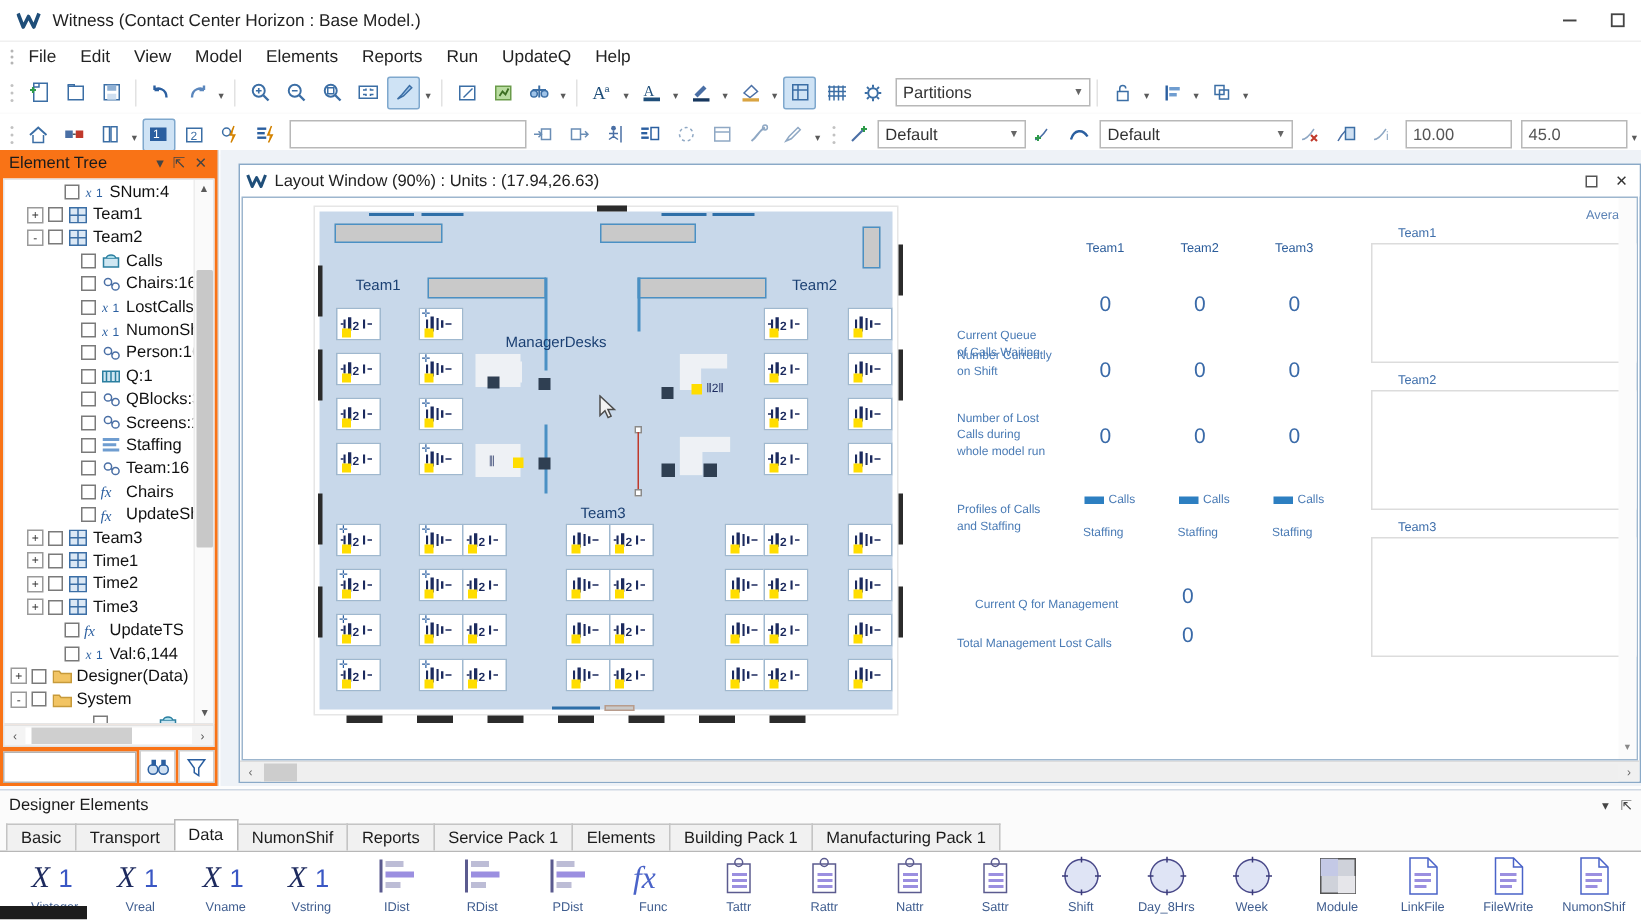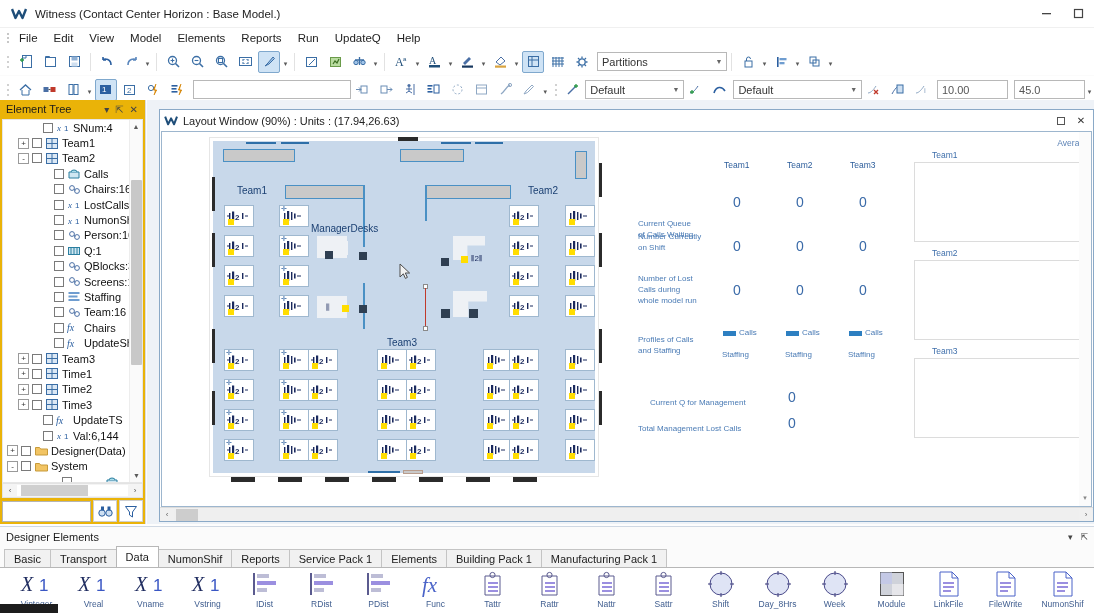--- a/index.html
+++ b/index.html
@@ -32,21 +32,21 @@
   .tbtn.active { background:#cfe3f5; border:1px solid #7fa8cd; }
   .caret { width:9px; height:22px; display:flex; align-items:flex-end; justify-content:center; padding-bottom:5px; color:#5a5a5a; font-size:7px; }
   .tsep { width:1px; height:18px; background:#e2e2e2; margin:0 4px; }
   .tgrip { width:8px; height:18px; display:flex; flex-direction:column; justify-content:center; align-items:center; gap:3px; margin:0 2px;}
   .tgrip i { width:2px; height:2px; background:#c2c2c2; border-radius:50%; display:block;}
   .combo { height:19px; border:1px solid #b8b8b8; background:#fff; display:flex; align-items:center; font-size:11px; padding-left:4px; color:#333; }
   .combo .cb-arrow { margin-left:auto; width:14px; text-align:center; font-size:7px; color:#666; }
   .txtbox { height:19px; border:1px solid #b8b8b8; background:#fff; font-size:11px; padding-left:4px; display:flex; align-items:center; color:#333;}
 
   
-  .eltree { position:absolute; left:0; top:100px; width:146px; height:424px; background:#eab308; border-right:1px solid #dcdcdc; display:flex; flex-direction:column;justify-content:center;}
+  .eltree { position:absolute; left:0; top:100px; width:146px; height:424px; background:#f97316; border-right:1px solid #dcdcdc; display:flex; flex-direction:column;justify-content:center;}
   .eltree-hdr { height:18px; display:flex; align-items:center; padding:0 3px; font-size:11px; color:#1b1b1b; }
   .eltree-hdr .t { margin-left:3px; }
   .eltree-hdr .icons { margin-left:auto; display:flex; gap:6px; padding-right:4px; color:#444; font-size:10px;}
   .tree-body { flex:1; position:relative; overflow:hidden; background:#fff; border:1px solid #e6e6e6; margin:1px 2px 0 2px;}
   .tree-scroll { position:absolute; right:0; top:0; width:13px; height:100%; background:#fafafa; border-left:1px solid #ededed;}
   .ts-arrow { height:13px; display:flex; align-items:center; justify-content:center; font-size:7px; color:#5a5a5a; }
   .ts-thumb { position:absolute; left:1px; width:11px; background:#c8c8c8; border-radius:1px;}
   .tree-list { position:absolute; left:0; top:0; right:13px; }
   .trow { height:15.4px; display:flex; align-items:center; font-size:11px; white-space:nowrap; color:#111; }
   .expander { width:11px; height:11px; border:1px solid #9a9a9a; background:#fff; font-size:8px; line-height:9px; text-align:center; color:#333; margin-right:3px; flex:none;}
@@ -881,21 +881,21 @@
           <div style="position:absolute; left:129px; top:164px; width:7px; height:7px; background:#ffdd00;"></div>
           <div style="position:absolute; left:113px; top:162px; font-size:8px; color:#1b2a5e;">⫼</div>
 
           <div class="rulerend" style="left:210px; top:143px;"></div>
           <div class="ruler" style="left:212px; top:147px; height:39px;"></div>
           <div class="rulerend" style="left:210px; top:185px;"></div>
 
           <div class="teamlbl" style="left:24px; top:44px;">Team1</div>
           <div class="teamlbl" style="left:315px; top:44px;">Team2</div>
           <div class="teamlbl" style="left:174px; top:196px;">Team3</div>
-          <div class="teamlbl" style="left:98px; top:82px;">ManagerDesks</div>
+          <div class="teamlbl" style="left:124px; top:82px;">ManagerDesks</div>
 
           <div id="desks">
               <div class="desk" style="left: 11px; top: 64px;">
                 <span class="glyph"><svg width="26" height="13">
                     <g fill="#1b2a5e">
                       <rect x="2" y="3" width="1.4" height="6"></rect>
                       <rect x="5" y="1.5" width="2.2" height="9"></rect>
                       <text x="8" y="10" font-size="8" font-weight="bold">2</text>
                       <rect x="15" y="3" width="1.4" height="6"></rect>
                     </g>

